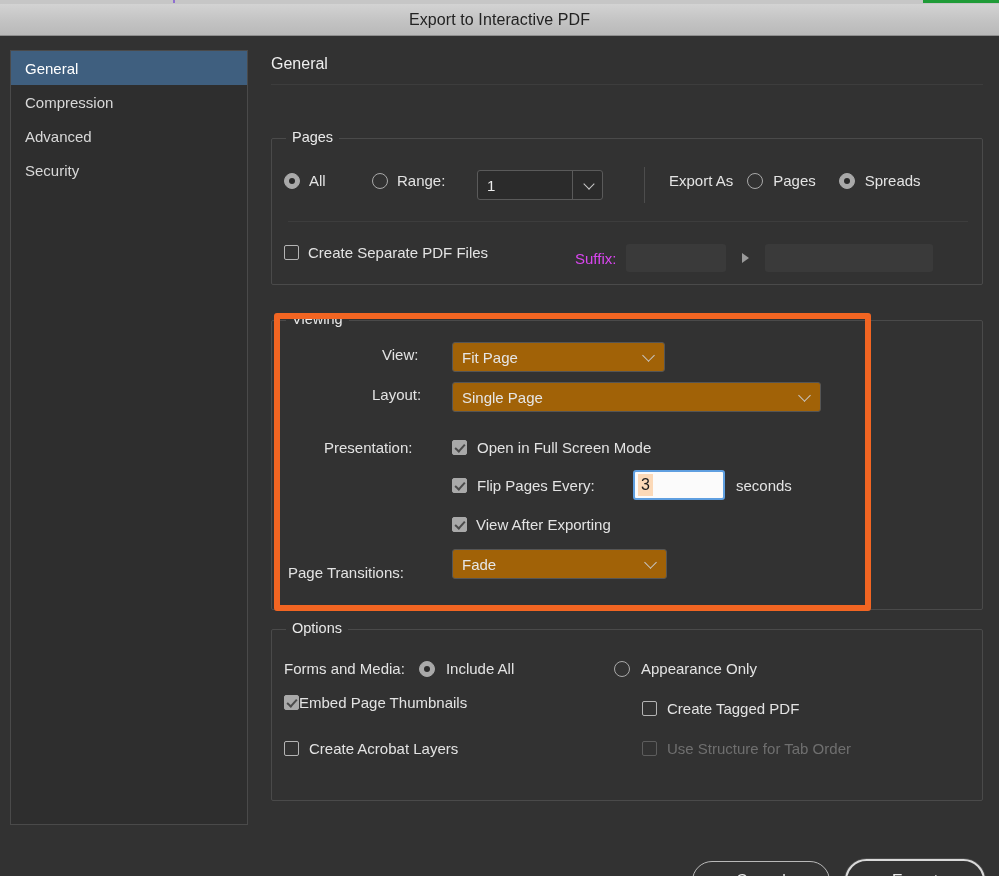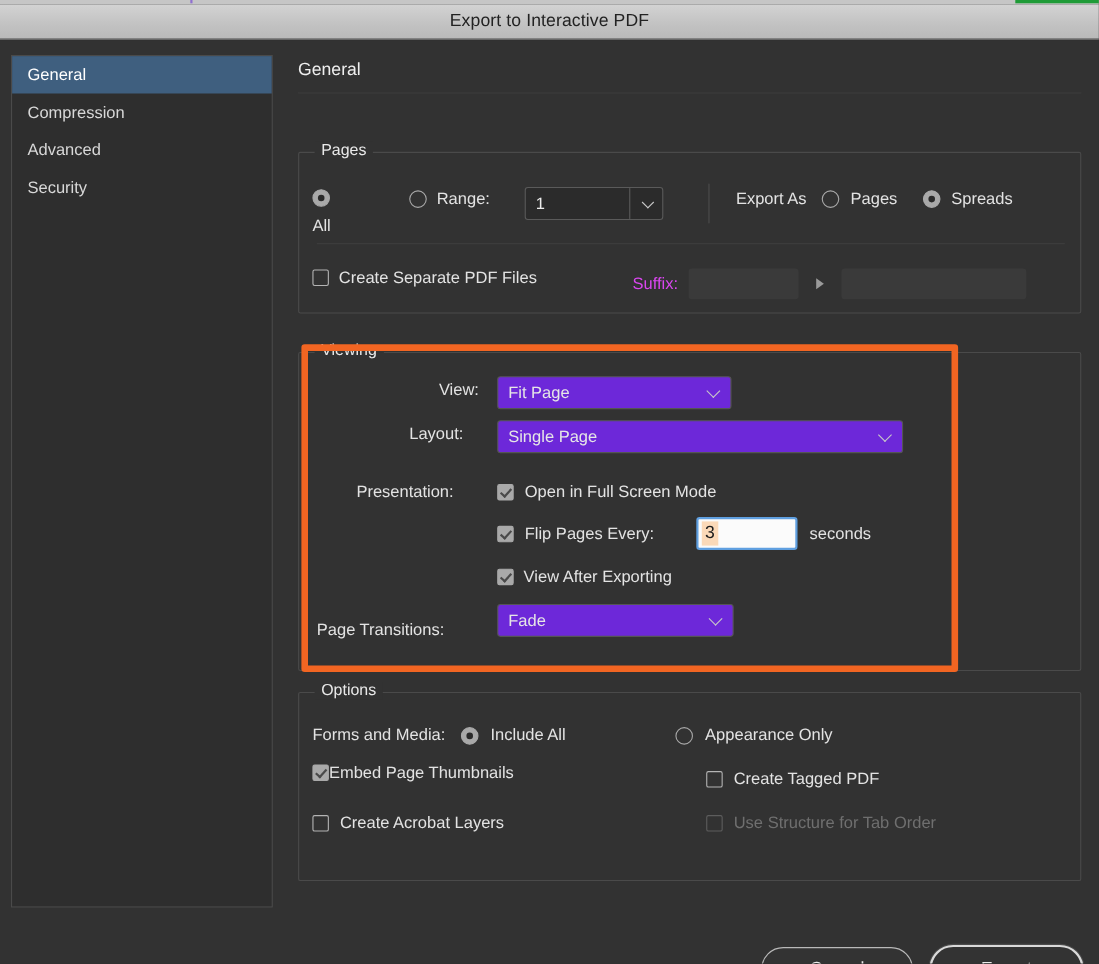--- a/index.html
+++ b/index.html
@@ -124,21 +124,21 @@
   .check.on::after {
     content: ""; position: absolute; left: 4px; top: 1px;
     width: 4px; height: 8px;
     border: solid #4a4a4a; border-width: 0 2px 2px 0;
     transform: rotate(42deg);
   }
   .check.disabled { border-color: #5d5d5d; }
 
   .selectbox {
     position: relative; height: 30px;
-    background: #6d28d9;
+    background: #a16207;
     border: 1px solid #555;
     border-radius: 3px;
     display: flex; align-items: center;
     padding-left: 9px;
     font-size: 15px; color: #e6e6e6;
   }
   .selectbox .chev {
     position: absolute; right: 11px; top: 50%;
     width: 9px; height: 9px; margin-top: -6px;
     border: solid #c8c8c8; border-width: 0 1.7px 1.7px 0;
@@ -250,21 +250,21 @@
         <span>Security</span>
       </div>
     </div>
 
     <div class="panel-title">General</div>
     <div class="panel-rule"></div>
 
     <div class="group" id="group-pages">
       <div class="legend">Pages</div>
 
-      <div class="row" style="left:12px; top:33px; gap:9px;flex-direction:column;">
+      <div class="row" style="left:12px; top:33px; gap:9px;">
         <span class="radio on"></span>
         <span class="lbl">All</span>
       </div>
 
       <div class="row" style="left:100px; top:33px; gap:9px;">
         <span class="radio"></span>
         <span class="lbl">Range:</span>
       </div>
 
       <div class="combo" style="position:absolute; left:205px; top:31px;">
@@ -294,21 +294,21 @@
         <span class="lbl dim">Suffix:</span>
         <span class="flatfield" style="width:100px;"></span>
         <span class="tri-right" style="margin:0 6px;"></span>
         <span class="flatfield" style="width:168px;"></span>
       </div>
     </div>
 
     <div class="group" id="group-viewing">
       <div class="legend">Viewing</div>
 
-      <div class="row" style="left:127px; top:25px;">
+      <div class="row" style="left:110px; top:25px;">
         <span class="lbl">View:</span>
       </div>
       <div class="selectbox" style="position:absolute; left:180px; top:21px; width:213px;">
         <span>Fit Page</span>
         <span class="chev"></span>
       </div>
 
       <div class="row" style="left:100px; top:65px;">
         <span class="lbl">Layout:</span>
       </div>

